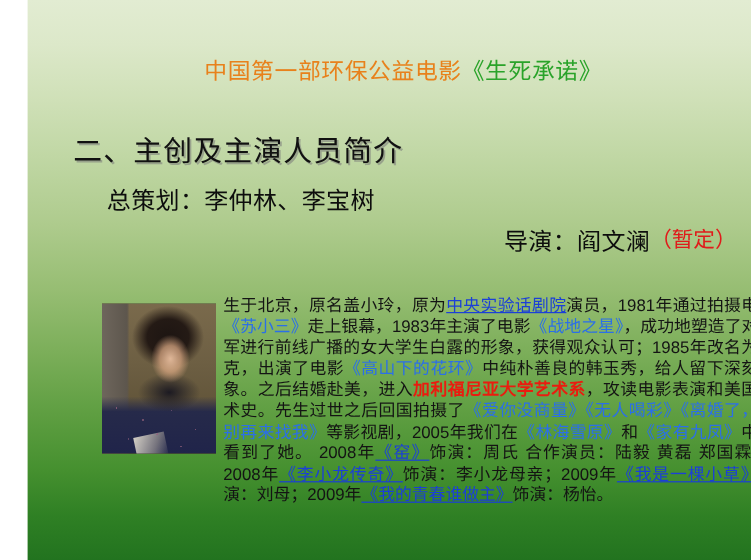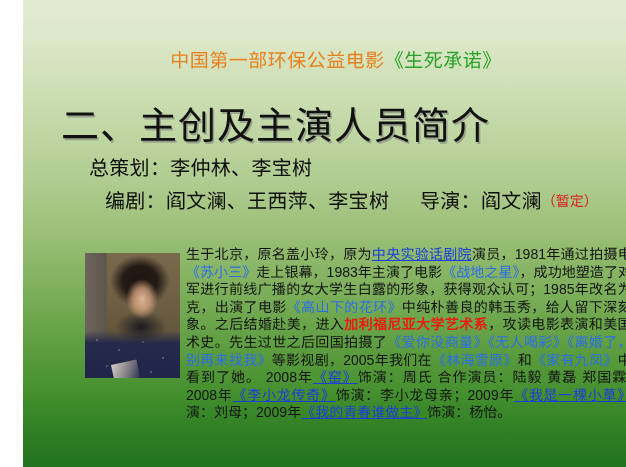--- a/index.html
+++ b/index.html
@@ -49,21 +49,21 @@
   }
   .tt-orange { color: #e8811b; }
   .tt-green  { color: #2aa32a; }
 
   
   #page-heading {
     position: absolute;
     left: 38px;
     top: 107px;
     font-family: "DejaVu Serif", "Liberation Serif", serif;
-    font-size: 38px;
+    font-size: 24px;
     line-height: 38px;
     color: #111111;
     letter-spacing: 1px;
     text-shadow: 1.5px 1.5px 0 rgba(120,120,120,0.55);
     white-space: nowrap;
   }
 
   
   .credit-line {
     position: absolute;
@@ -74,21 +74,21 @@
     white-space: nowrap;
     letter-spacing: 0.3px;
   }
   #credit-planner  { left: 66px;  top: 157px; font-family: Liberation Mono, monospace; }
   #credit-writer   { left: 82px;  top: 188px; }
   #credit-director { left: 397px; top: 188px; }
   #credit-lead     { left: 82px;  top: 219px; }
 
   .tentative {
     color: #e01b1b;
-    font-size: 14px;
+    font-size: 18px;
     vertical-align: 2px;
     letter-spacing: 0;
   }
 
   
   #portrait-frame {
     position: absolute;
     left: 62px;
     top: 253px;
     width: 95px;
@@ -176,23 +176,20 @@
   <div id="banner-title">
     <span class="tt-orange">中国第一部环保公益电影</span><span class="tt-green">《生死承诺》</span>
   </div>
 
   <div id="page-heading">二、主创及主演人员简介</div>
 
   <div class="credit-line" id="credit-planner">
     <span>总策划：</span><span>李仲林、李宝树</span>
   </div>
 
-  <div class="credit-line" id="credit-writer">
-    <span>编剧：</span><span>阎文澜、王西萍、李宝树</span>
-  </div>
 
   <div class="credit-line" id="credit-director">
     <span>导演：</span><span>阎文澜</span><span class="tentative">（暂定）</span>
   </div>
 
 
   <div id="portrait-frame">
     <div id="portrait-art"></div>
   </div>
 

